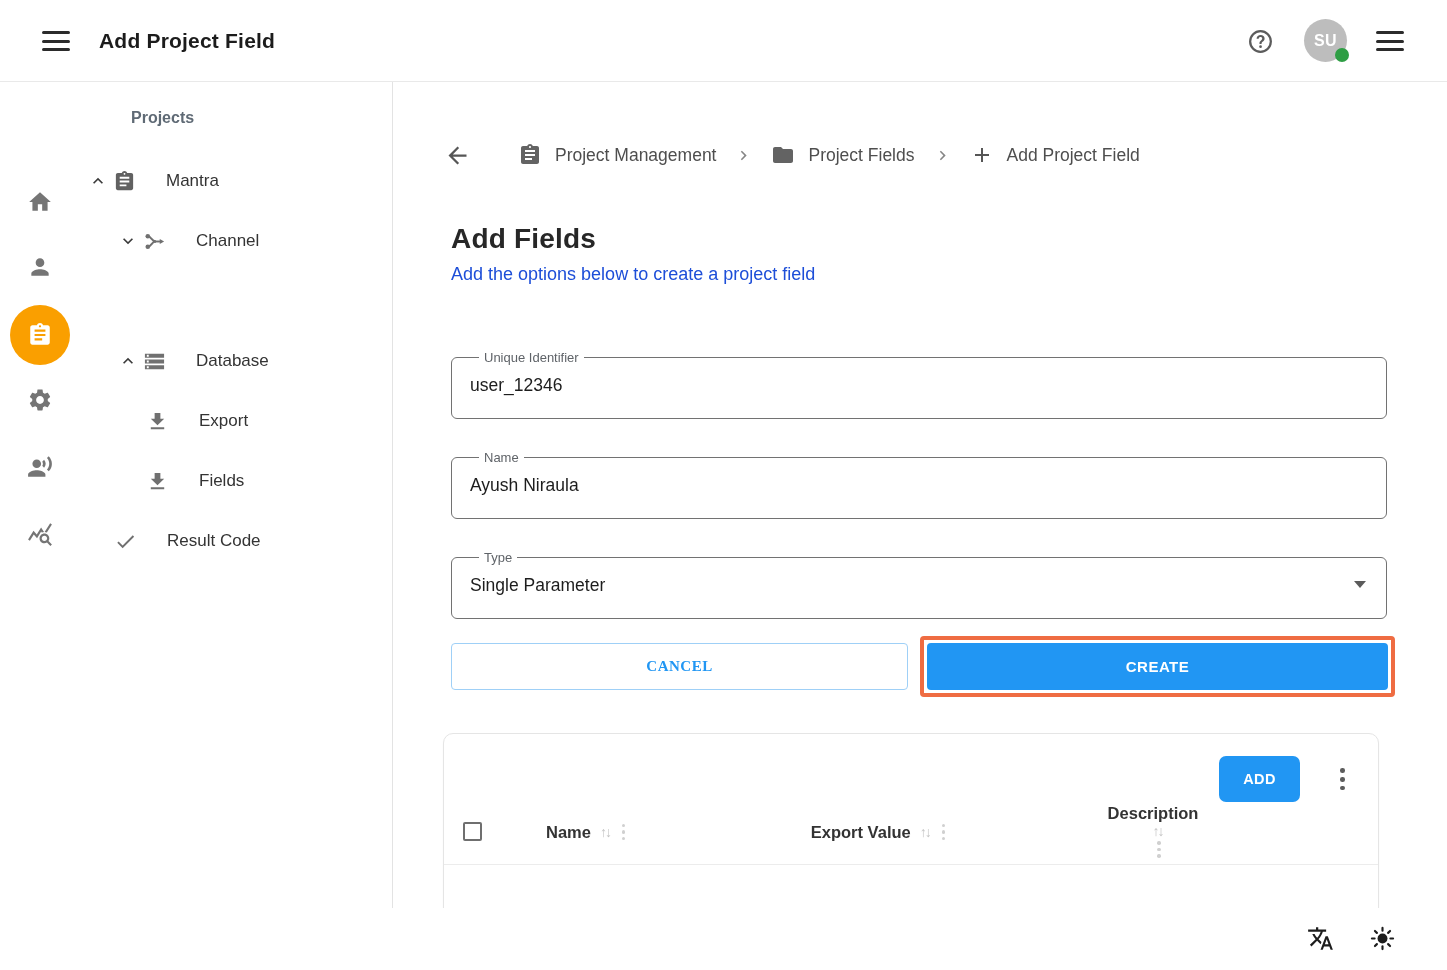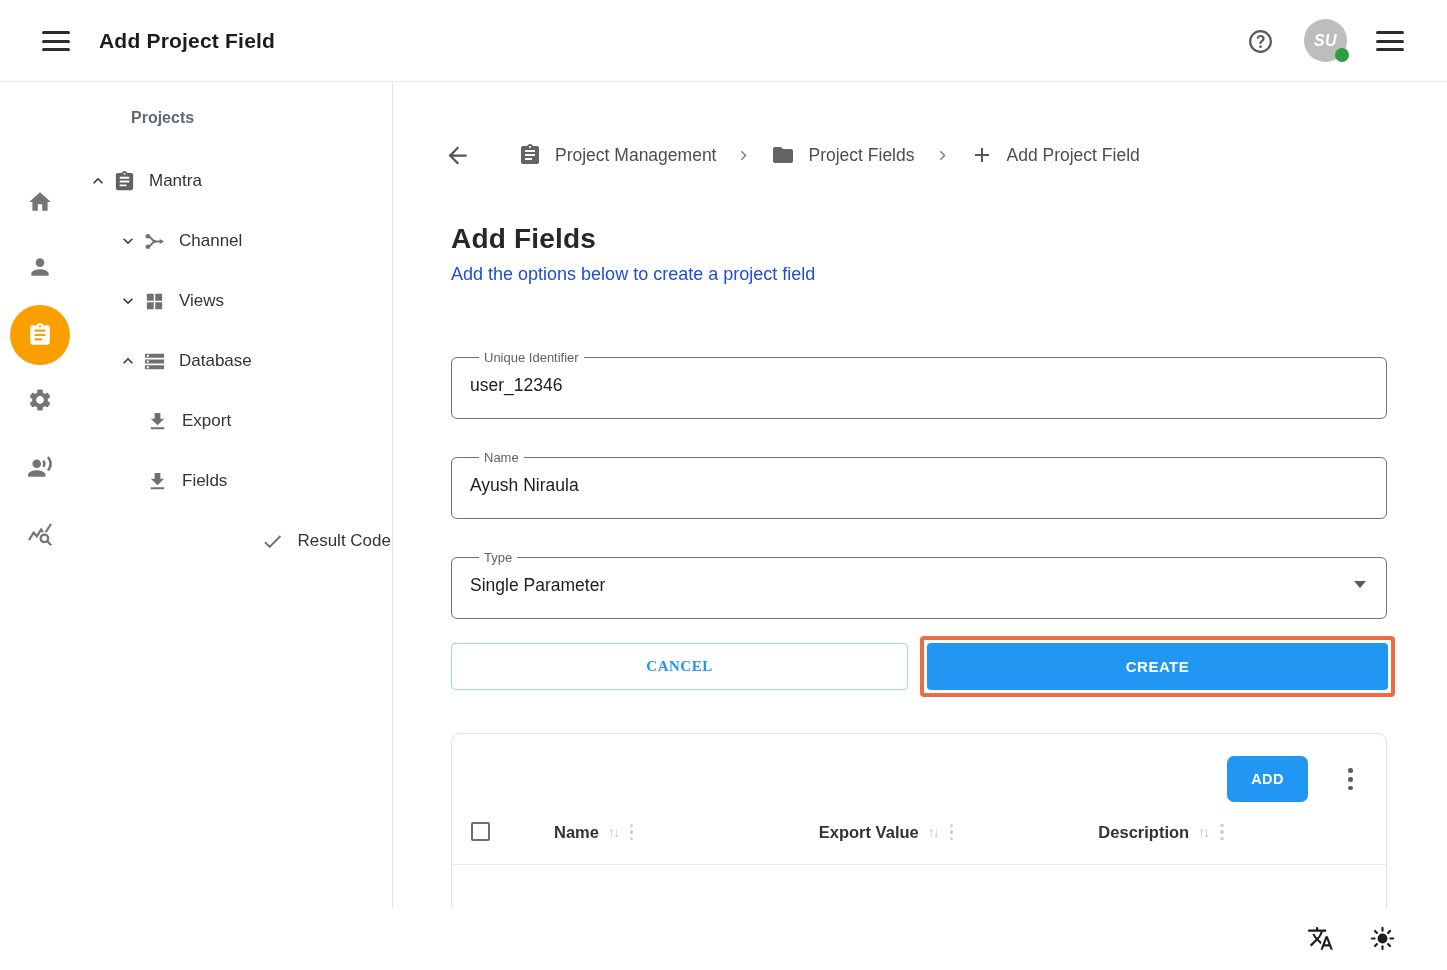--- a/index.html
+++ b/index.html
@@ -12,41 +12,41 @@
   svg { display:block; }
 
   
   .appbar { position:absolute; left:0; top:0; width:1447px; height:82px; background:#fff; border-bottom:1px solid #e9e9e9; z-index:5; }
   .appbar .title { position:absolute; left:99px; top:0; height:82px; display:flex; align-items:center; font-size:21px; font-weight:700; color:#1c1c1c; letter-spacing:.2px; }
   .hamb { width:28px; height:20px; display:flex; flex-direction:column; justify-content:space-between; cursor:pointer; }
   .hamb i { display:block; height:3px; background:#2b2b2b; border-radius:1.5px; }
   .hamb-left { position:absolute; left:42px; top:31px; }
   .hamb-right { position:absolute; left:1376px; top:31px; }
   .help-btn { position:absolute; left:1247px; top:28px; width:27px; height:27px; color:#5c5c5c; cursor:pointer; }
-  .avatar { position:absolute; left:1304px; top:19px; width:43px; height:43px; border-radius:50%; background:#bdbdbd; display:flex; align-items:center; justify-content:center; color:#fff; font-size:16px; font-weight:700; letter-spacing:.3px; cursor:pointer;font-style:italic; }
+  .avatar { position:absolute; left:1304px; top:19px; width:43px; height:43px; border-radius:50%; background:#bdbdbd; display:flex; align-items:center; justify-content:center; color:#fff; font-size:16px; font-weight:700; letter-spacing:.3px; cursor:pointer; }
   .avatar .dot { position:absolute; right:-2px; bottom:0; width:14px; height:14px; border-radius:50%; background:#2e9e44; }
 
   
   .rail { position:absolute; left:0; top:82px; width:80px; height:888px; background:#fff; }
   .rail .ric { position:absolute; left:27px; width:26px; height:26px; color:#757575; cursor:pointer; }
   .rail .active-circle { position:absolute; left:10px; top:223px; width:60px; height:60px; border-radius:50%; background:#fa9f00; display:flex; align-items:center; justify-content:center; cursor:pointer; }
   .rail .active-circle svg { width:26px; height:26px; color:#fff; }
 
   
   .tree { position:absolute; left:80px; top:82px; width:313px; height:826px; background:#fff; border-right:1px solid #e3e3e3; }
   .tree .section { position:absolute; left:51px; top:27px; font-size:16px; font-weight:600; color:#5f6a75;text-align:right; }
   .trow { position:absolute; left:0; right:1px; height:36px; display:flex; align-items:center; cursor:pointer; }
   .trow .chev { width:20px; height:20px; color:#3a3a3a; flex:0 0 auto; cursor:pointer; }
   .trow .ticon { width:23px; height:23px; color:#707070; flex:0 0 auto; margin-left:5px; }
-  .trow .tlabel { font-size:17px; color:#343434; margin-left:13px; white-space:nowrap; }
+  .trow .tlabel { font-size:17px; color:#343434; margin-left:30px; white-space:nowrap; }
   .t-root { padding-left:8px; }
   .t-l1 { padding-left:38px; }
   .t-l2 { padding-left:66px; }
   .t-l2 .ticon { margin-left:0; }
-  .t-check { padding-left:34px;justify-content:flex-end; }
+  .t-check { padding-left:34px; }
   .t-check .ticon { margin-left:0; }
 
   
   .main { position:absolute; left:394px; top:82px; width:1244px; height:826px; background:#fff; overflow:hidden; }
 
   .breadcrumb { position:absolute; left:50px; top:56px; height:34px; display:flex; align-items:center; }
   .back-btn { width:27px; height:27px; color:#565656; cursor:pointer; margin-right:47px; }
   .crumb { display:flex; align-items:center; gap:13px; cursor:pointer; }
   .crumb .cicon { width:24px; height:24px; color:#636363; }
   .crumb .clabel { font-size:17.5px; color:#4e4e4e; white-space:nowrap; }
@@ -63,35 +63,35 @@
   .field .sel-arrow { position:absolute; right:21px; top:30px; width:0; height:0; border-left:6px solid transparent; border-right:6px solid transparent; border-top:7px solid #5b5b5b; pointer-events:none; }
   .f-uid  { top:269px; }
   .f-name { top:369px; }
   .f-type { top:469px; cursor:pointer; }
 
   .btn-cancel { position:absolute; left:57px; top:561px; width:457px; height:47px; background:#fff; border:1px solid #9fd0f7; border-radius:4px; color:#2196f3; font-size:15px; font-weight:700; letter-spacing:.5px; display:flex; align-items:center; justify-content:center; cursor:pointer; font-family:Liberation Serif, serif; }
   .create-ring { position:absolute; left:526px; top:554px; width:475px; height:61px; border:4px solid #ef6c42; border-radius:4px; padding:3px; }
   .btn-create { width:100%; height:100%; background:#2196f3; border:0; border-radius:4px; color:#fff; font-size:15px; font-weight:700; letter-spacing:.5px; display:flex; align-items:center; justify-content:center; cursor:pointer; font-family:"Liberation Sans",sans-serif; }
 
   
-  .card { position:absolute; left:57px; top:651px; width:936px; height:190px; border:1px solid #e5e5e5; border-radius:10px; background:#fff; box-shadow:0 1px 2px rgba(0,0,0,.03); }
+  .card { position:absolute; left:49px; top:651px; width:936px; height:190px; border:1px solid #e5e5e5; border-radius:10px; background:#fff; box-shadow:0 1px 2px rgba(0,0,0,.03); }
   .btn-add { position:absolute; left:775px; top:22px; width:81px; height:46px; background:#2196f3; border:0; border-radius:7px; color:#fff; font-size:14.5px; font-weight:700; letter-spacing:.4px; display:flex; align-items:center; justify-content:center; cursor:pointer; font-family:"Liberation Sans",sans-serif; }
   .dots { display:flex; flex-direction:column; align-items:center; cursor:pointer; }
   .dots i { display:block; border-radius:50%; }
   .dots-lg { position:absolute; left:896px; top:32px; }
   .dots-lg i { width:4.5px; height:4.5px; background:#5c5c5c; margin:2.2px 0; }
   .dots-sm i { width:3.5px; height:3.5px; background:#d0d0d0; margin:1.6px 0; }
   .cb { position:absolute; left:19px; top:88px; width:19px; height:19px; border:2px solid #6f6f6f; border-radius:2px; background:#fff; cursor:pointer; }
   .hcell { position:absolute; top:86px; height:24px; display:flex; align-items:center; }
   .hcell .hlabel { font-size:16.5px; font-weight:600; color:#333; white-space:nowrap; }
   .hcell .sort { font-size:14px; color:#c4c4c4; letter-spacing:-2px; margin-left:9px; cursor:pointer; }
   .hcell .dots-sm { margin-left:12px; }
   .hc-name { left:102px; }
   .hc-export { left:334px; width:200px; justify-content:center; }
-  .hc-desc { left:609px; width:200px; justify-content:center; }
+  .hc-desc { left:609px; width:200px; justify-content:center;flex-direction:column; }
   .card .divider { position:absolute; left:0; right:0; top:130px; height:1px; background:#ececec; }
 
   
   .foot-ic { position:absolute; width:27px; height:27px; color:#1d1d1d; cursor:pointer; }
   .f-translate { left:1307px; top:925px; }
   .f-bright { left:1369px; top:925px; }
 </style>
 </head>
 <body>
 
@@ -187,33 +187,20 @@
             <path d="M12 12h7"></path>
           </g>
           <circle cx="5" cy="6.5" r="2.4" fill="currentColor"></circle>
           <circle cx="5" cy="17.5" r="2.4" fill="currentColor"></circle>
           <polygon points="17.5,9.3 22,12 17.5,14.7" fill="currentColor"></polygon>
         </svg>
       </span>
     <span class="tlabel">Channel</span>
   </div>
 
-  <div class="trow t-l1" style="top:201px">
-    <span class="chev">
-        <svg viewBox="0 0 24 24" fill="currentColor">
-          <path d="M16.59 8.59L12 13.17 7.41 8.59 6 10l6 6 6-6z"></path>
-        </svg>
-      </span>
-    <span class="ticon">
-        <svg viewBox="0 0 24 24" fill="currentColor">
-          <path d="M4 4h7.2v7.2H4zm8.8 0H20v7.2h-7.2zM4 12.8h7.2V20H4zm8.8 0H20V20h-7.2z"></path>
-        </svg>
-      </span>
-    <span class="tlabel">Views</span>
-  </div>
 
   <div class="trow t-l1" style="top:261px">
     <span class="chev">
         <svg viewBox="0 0 24 24" fill="currentColor">
           <path d="M12 8l-6 6 1.41 1.41L12 10.83l4.59 4.58L18 14z"></path>
         </svg>
       </span>
     <span class="ticon">
         <svg viewBox="0 0 24 24" fill="currentColor">
           <path d="M2 20h20v-4H2v4zm2-3h2v2H4v-2zM2 4v4h20V4H2zm4 3H4V5h2v2zm-4 7h20v-4H2v4zm2-3h2v2H4v-2z"></path>

